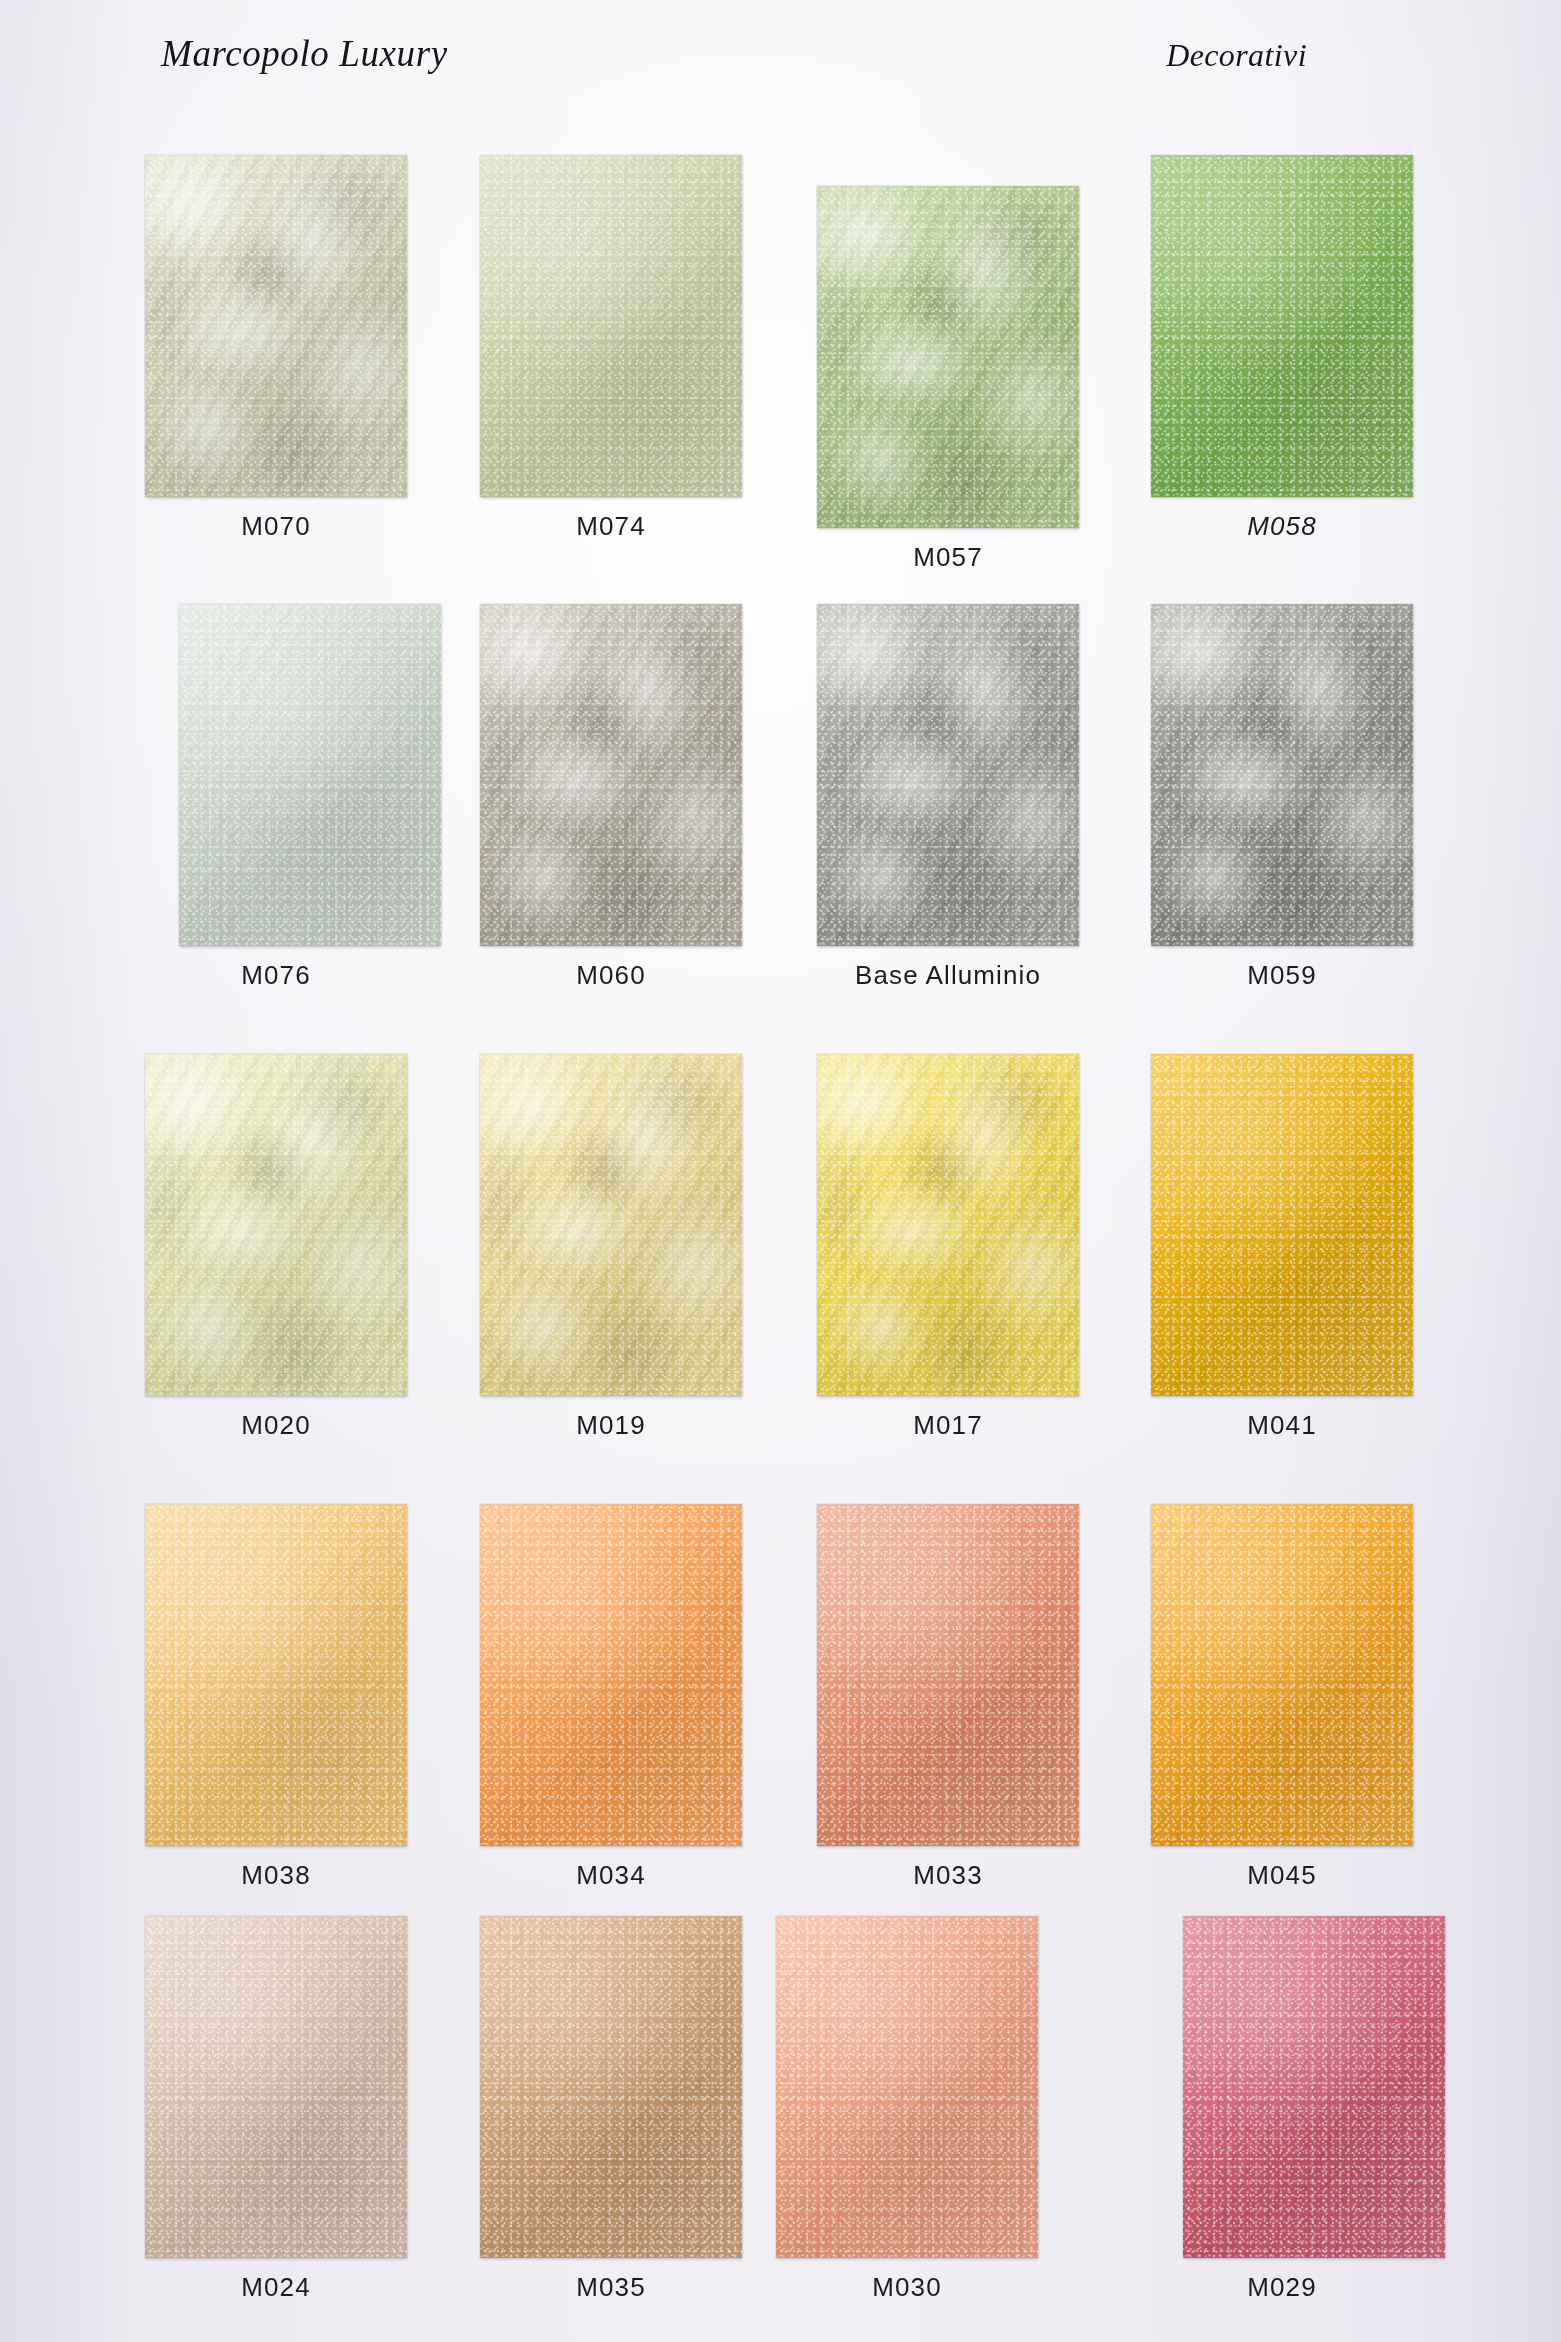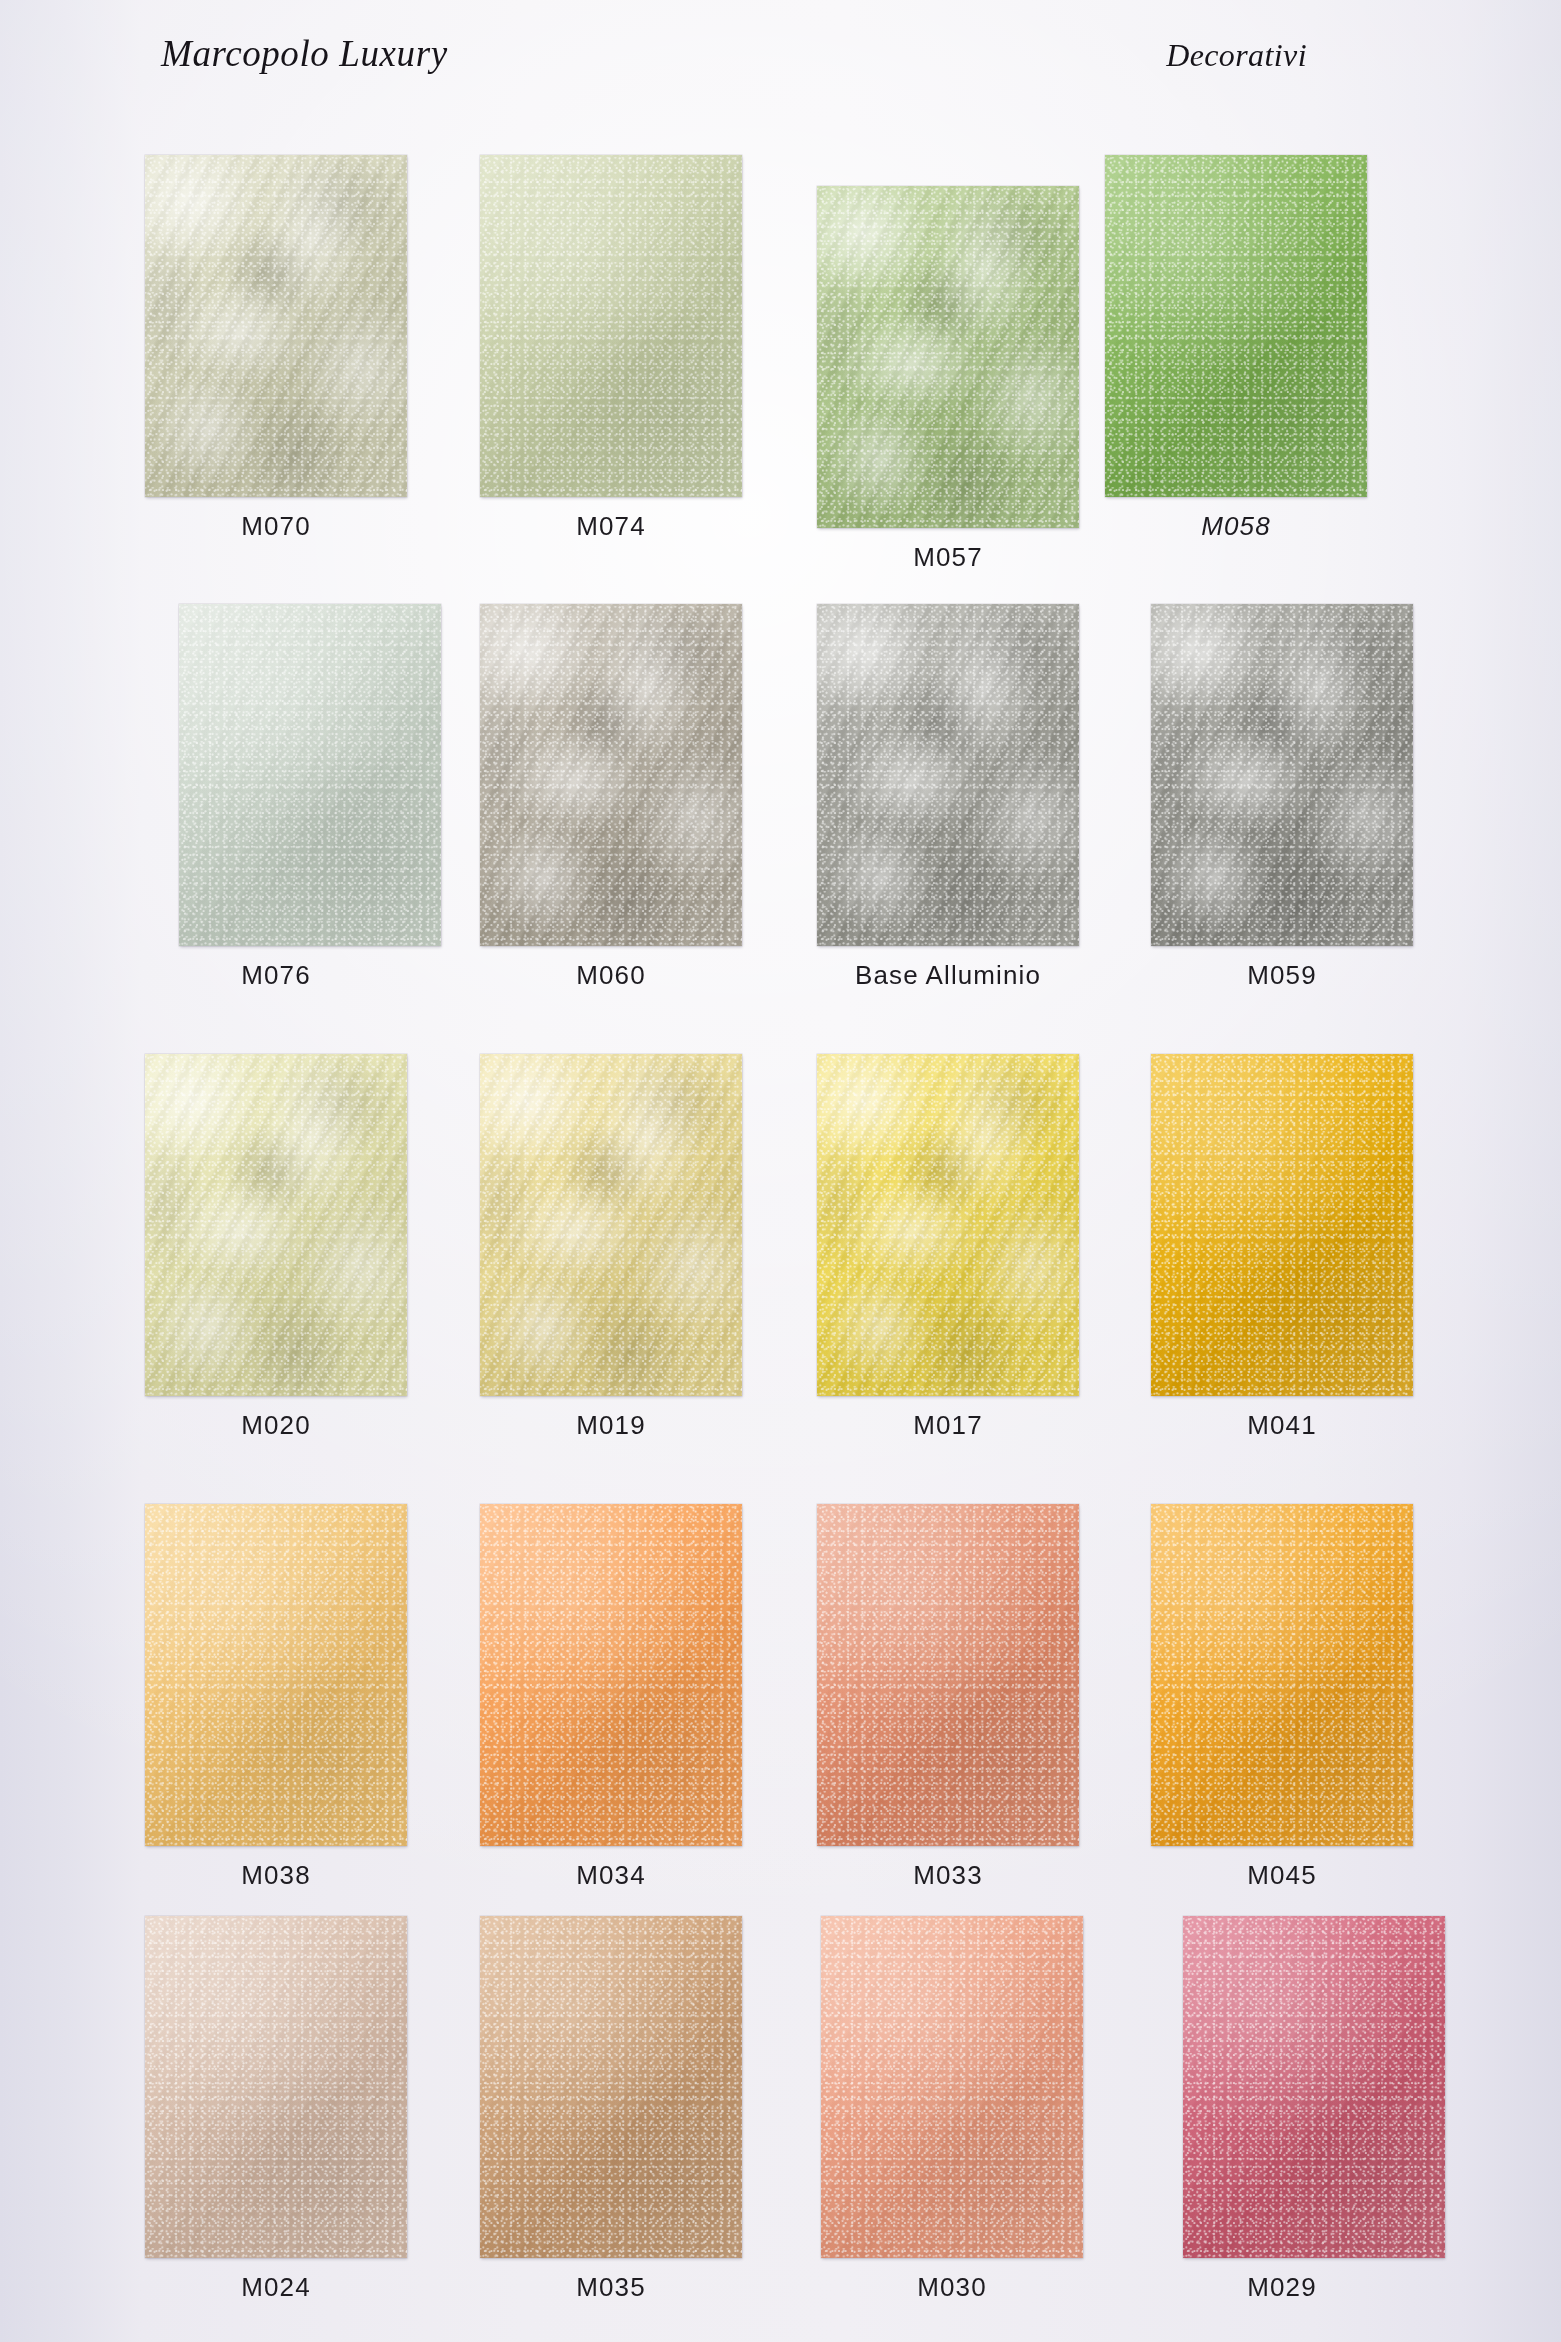--- a/index.html
+++ b/index.html
@@ -224,21 +224,21 @@
       <div class="swatch-cell" style="left: 817px; top: 155px; margin-top: 31px;">
         <div class="chip mottled" style="width: 262px; height: 342px;">
           <div class="tex-base" style="background: linear-gradient(150deg, rgb(190, 211, 152) 0%, rgb(166, 193, 129) 46%, rgb(141, 170, 104) 100%);"></div>
           <div class="tex-cloud"></div>
           <div class="tex-streak"></div>
           <div class="tex-sparkle"></div>
           <div class="tex-sheen"></div>
         </div>
         <div class="swatch-label">M057</div>
       </div>
-      <div class="swatch-cell" style="left: 1105px; top: 155px; font-style: italic;">
+      <div class="swatch-cell" style="left: 1151px; top: 155px; font-style: italic;">
         <div class="chip flat" style="width: 262px; height: 342px;">
           <div class="tex-base" style="background: linear-gradient(150deg, rgb(149, 194, 104) 0%, rgb(124, 176, 79) 46%, rgb(101, 154, 60) 100%);"></div>
           <div class="tex-cloud"></div>
           <div class="tex-streak"></div>
           <div class="tex-sparkle"></div>
           <div class="tex-sheen"></div>
         </div>
         <div class="swatch-label">M058</div>
       </div>
       <div class="swatch-cell" style="left: 145px; top: 604px; padding-left: 34px;">
@@ -374,21 +374,21 @@
       <div class="swatch-cell" style="left: 480px; top: 1916px;">
         <div class="chip flat" style="width: 262px; height: 342px;">
           <div class="tex-base" style="background: linear-gradient(150deg, rgb(220, 178, 139) 0%, rgb(201, 155, 112) 46%, rgb(176, 132, 90) 100%);"></div>
           <div class="tex-cloud"></div>
           <div class="tex-streak"></div>
           <div class="tex-sparkle"></div>
           <div class="tex-sheen"></div>
         </div>
         <div class="swatch-label">M035</div>
       </div>
-      <div class="swatch-cell" style="left: 821px; top: 1916px;">
+      <div class="swatch-cell" style="left: 776px; top: 1916px;">
         <div class="chip flat" style="width: 262px; height: 342px;">
           <div class="tex-base" style="background: linear-gradient(150deg, rgb(245, 178, 150) 0%, rgb(234, 154, 125) 46%, rgb(212, 130, 100) 100%);"></div>
           <div class="tex-cloud"></div>
           <div class="tex-streak"></div>
           <div class="tex-sparkle"></div>
           <div class="tex-sheen"></div>
         </div>
         <div class="swatch-label">M030</div>
       </div>
       <div class="swatch-cell" style="left: 1151px; top: 1916px; padding-left: 32px;">

